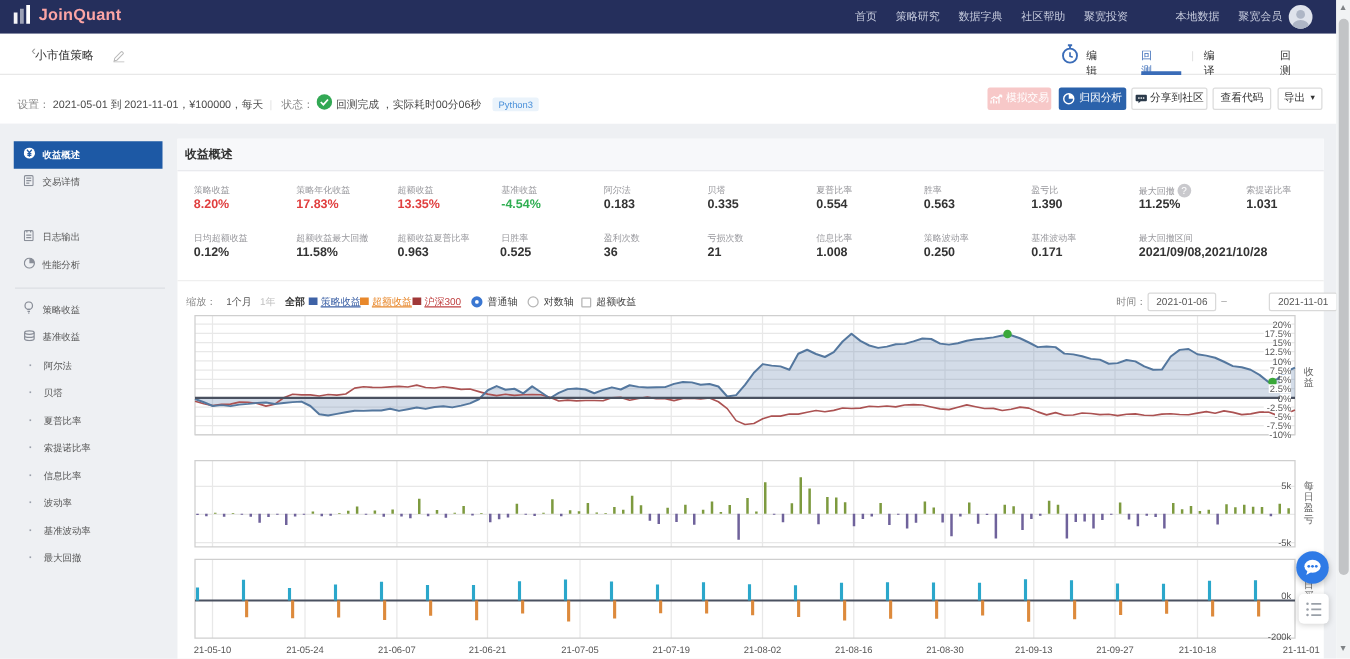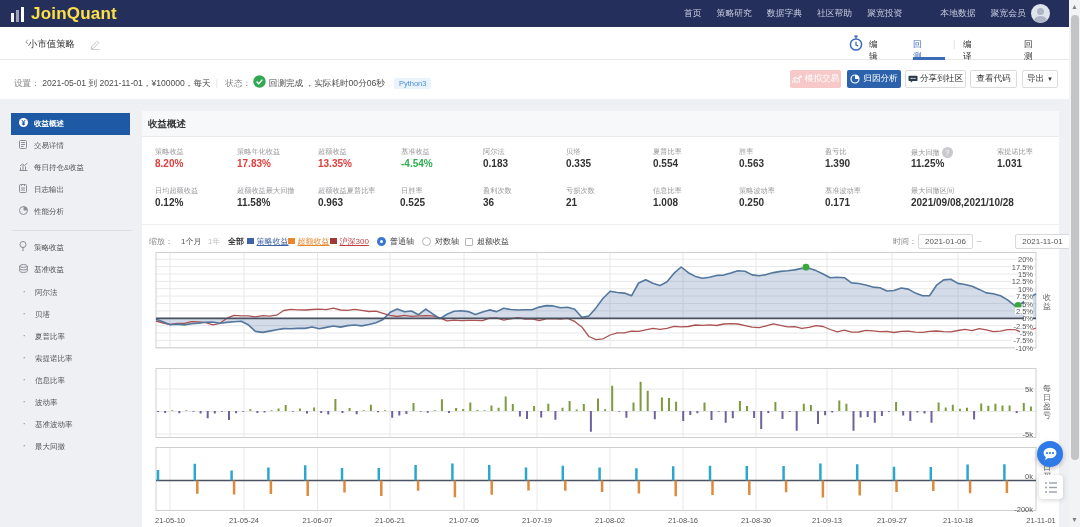--- a/index.html
+++ b/index.html
@@ -5,21 +5,21 @@
 * { margin:0; padding:0; box-sizing:border-box; }
 html,body { width:1080px; height:527px; overflow:hidden; }
 body { font-family:"Liberation Sans",sans-serif; background:#fff; position:relative; }
 #page { position:absolute; left:0; top:0; width:1080px; height:527px; overflow:hidden; }
 .abs { position:absolute; }
 
 #topnav { position:absolute; left:0; top:0; width:1069px; height:27px; background:#252f5c; }
 #logo { position:absolute; left:11px; top:4px; display:flex; align-items:center; }
 #logo .bars { display:flex; align-items:flex-end; height:15px; margin-right:5px; }
 #logo .bars i { display:block; width:3px; margin-right:2px; background:#fff; }
-#logo .txt { color:#fde047; font-size:17px; font-weight:bold; letter-spacing:0.2px; }
+#logo .txt { color:#fca5a5; font-size:13px; font-weight:bold; letter-spacing:0.2px; }
 .navlinks { position:absolute; top:0; height:27px; display:flex; align-items:center; color:#c6cbdd; font-size:8.8px; }
 .navlinks span { display:block; text-align:center; }
 #avatar { position:absolute; left:1031px; top:4px; width:19px; height:19px; border-radius:50%; background:#dfe3ec; overflow:hidden; }
 #avatar:before { content:""; position:absolute; left:6px; top:3.5px; width:7px; height:7px; border-radius:50%; background:#aeb6c6; }
 #avatar:after { content:""; position:absolute; left:3px; top:12px; width:13px; height:9px; border-radius:50%; background:#aeb6c6; }
 
 #crumb { position:absolute; left:0; top:27px; width:1069px; height:33px; background:#fff; border-bottom:1px solid #e8e8e8; }
 #crumb .back { position:absolute; left:25px; top:8px; color:#999; font-size:11px; }
 #crumb .name { position:absolute; left:28px; top:11px; color:#333; font-size:9.4px; }
 .tabs { position:absolute; top:0; height:33px; font-size:8.6px; color:#333; }
@@ -134,23 +134,20 @@
 <div id="content"></div>
 <div id="sidebar">
   <div class="mi mi-active" style="top:14px;"><span class="ic"><svg width="9" height="9" viewBox="0 0 9 9">
             <circle cx="4.5" cy="4.5" r="4.5" fill="#fff"></circle>
             <path d="M2.6 1.8 L4.5 4.2 L6.4 1.8 M4.5 4.2 L4.5 7.4 M2.9 4.9 L6.1 4.9 M2.9 6.2 L6.1 6.2" stroke="#1d59a5" stroke-width="1" fill="none"></path>
           </svg></span>收益概述</div>
   <div class="mi" style="top:36px;"><span class="ic"><svg width="8" height="9" viewBox="0 0 8 9">
             <rect x="0.5" y="0.5" width="7" height="8" rx="1" fill="none" stroke="#8a8f99"></rect>
             <path d="M2 2.5 h4 M2 4.5 h4 M2 6.5 h2.5" stroke="#8a8f99"></path>
           </svg></span>交易详情</div>
-  <div class="mi" style="top:58px;"><span class="ic"><svg width="9" height="9" viewBox="0 0 9 9">
-            <path d="M0.5 8.5 h8 M1.5 8 v-2.5 M4 8 v-5 M6.5 8 v-3.5 M1 4 l2.5 -2 l2 1.5 l3 -2.5" stroke="#8a8f99" fill="none"></path>
-          </svg></span>每日持仓&amp;收益</div>
   <div class="mi" style="top:80px;"><span class="ic"><svg width="8" height="9" viewBox="0 0 8 9">
             <rect x="0.5" y="0.5" width="7" height="8" rx="1" fill="none" stroke="#8a8f99"></rect>
             <path d="M2.5 0.5 v1.5 M5.5 0.5 v1.5 M2 4 h4 M2 6 h4" stroke="#8a8f99"></path>
           </svg></span>日志输出</div>
   <div class="mi" style="top:102px;"><span class="ic"><svg width="9" height="9" viewBox="0 0 9 9">
             <circle cx="4.5" cy="4.5" r="4" fill="none" stroke="#8a8f99"></circle>
             <path d="M4.5 4.5 L4.5 0.5 A4 4 0 0 1 8.5 4.5 Z" fill="#8a8f99"></path>
           </svg></span>性能分析</div>
   <div id="side-sep"></div>
   <div class="mi" style="top:138px;"><span class="ic"><svg width="8" height="10" viewBox="0 0 8 10">

